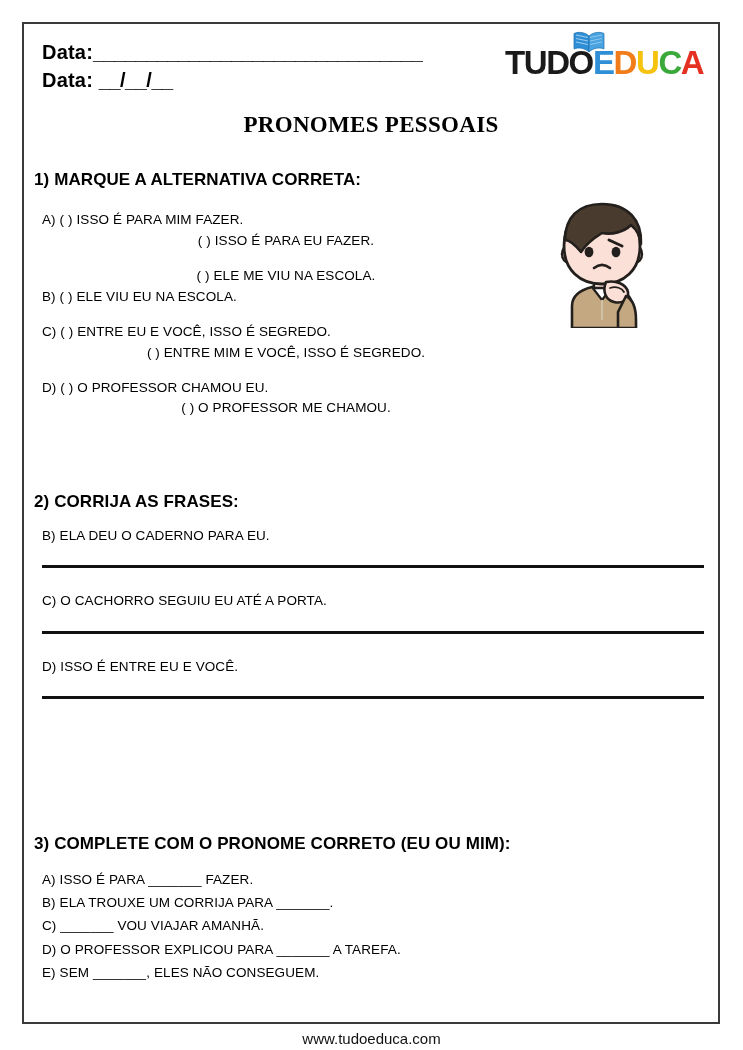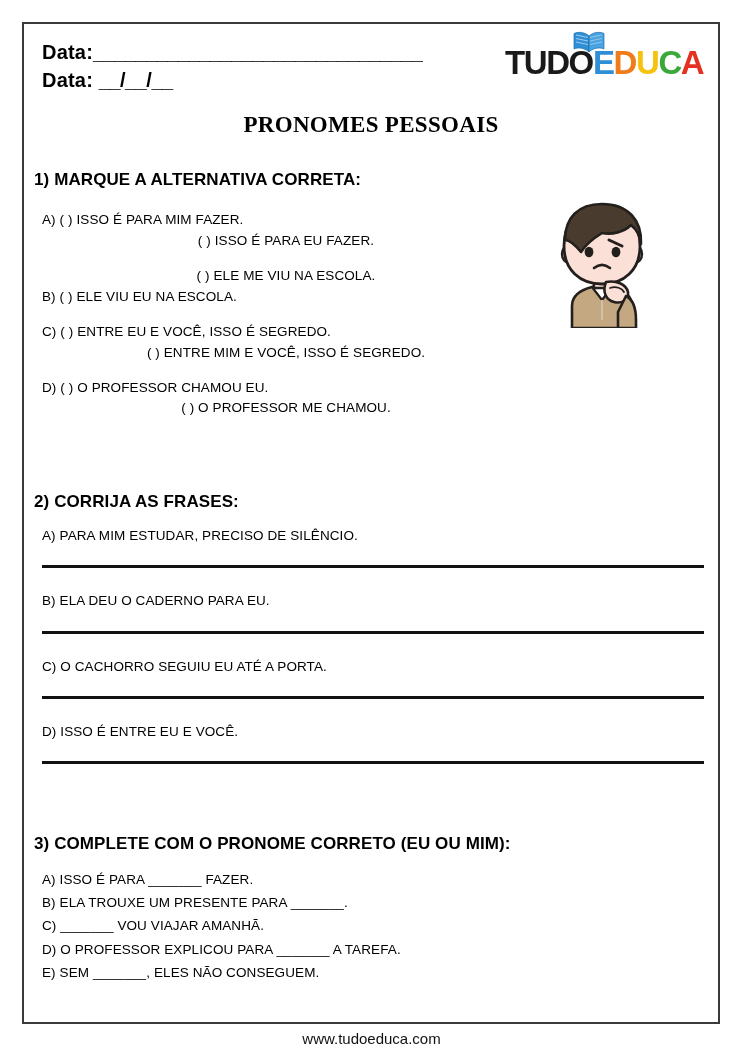--- a/index.html
+++ b/index.html
@@ -254,42 +254,38 @@
     <path d="M58 86 C68 84 78 88 80 96 C81 104 74 108 66 106 C58 104 54 96 58 86 Z" fill="#fbe0d8" stroke="#231f1c" stroke-width="2.6" stroke-linejoin="round"></path>
     <path d="M62 92 C68 90 74 92 76 96" stroke="#231f1c" stroke-width="1.8" fill="none" stroke-linecap="round"></path>
 
     <path d="M78 100 C86 104 88 114 88 124 L88 132 L70 132 L70 116 Z" fill="#c4a882" stroke="#231f1c" stroke-width="2.6" stroke-linejoin="round"></path>
   </svg>
 
   <div class="sec-head" id="sec2-head">2) CORRIJA AS FRASES:</div>
 
   <div class="q2-list">
     <div class="q2-item">
-      <div class="q2-text">A) PARA MIM ESTUDAR, PRECISO DE SILÊNCIO.</div>
-      <div class="q2-rule"></div>
-    </div>
-    <div class="q2-item">
       <div class="q2-text">B) ELA DEU O CADERNO PARA EU.</div>
       <div class="q2-rule"></div>
     </div>
     <div class="q2-item">
       <div class="q2-text">C) O CACHORRO SEGUIU EU ATÉ A PORTA.</div>
       <div class="q2-rule"></div>
     </div>
     <div class="q2-item">
       <div class="q2-text">D) ISSO É ENTRE EU E VOCÊ.</div>
       <div class="q2-rule"></div>
     </div>
   </div>
 
   <div class="sec-head" id="sec3-head">3) COMPLETE COM O PRONOME CORRETO (EU OU MIM):</div>
 
   <div class="q3-list">
     <div class="q3-line">A) ISSO É PARA _______ FAZER.</div>
-    <div class="q3-line">B) ELA TROUXE UM PRESENTE PARA _______.</div>
+    <div class="q3-line">B) ELA TROUXE UM CORRIJA PARA _______.</div>
     <div class="q3-line">C) _______ VOU VIAJAR AMANHÃ.</div>
     <div class="q3-line">D) O PROFESSOR EXPLICOU PARA _______ A TAREFA.</div>
     <div class="q3-line">E) SEM _______, ELES NÃO CONSEGUEM.</div>
   </div>
 
 </div>
 
 <div class="footer">www.tudoeduca.com</div>
 
 </body></html>

